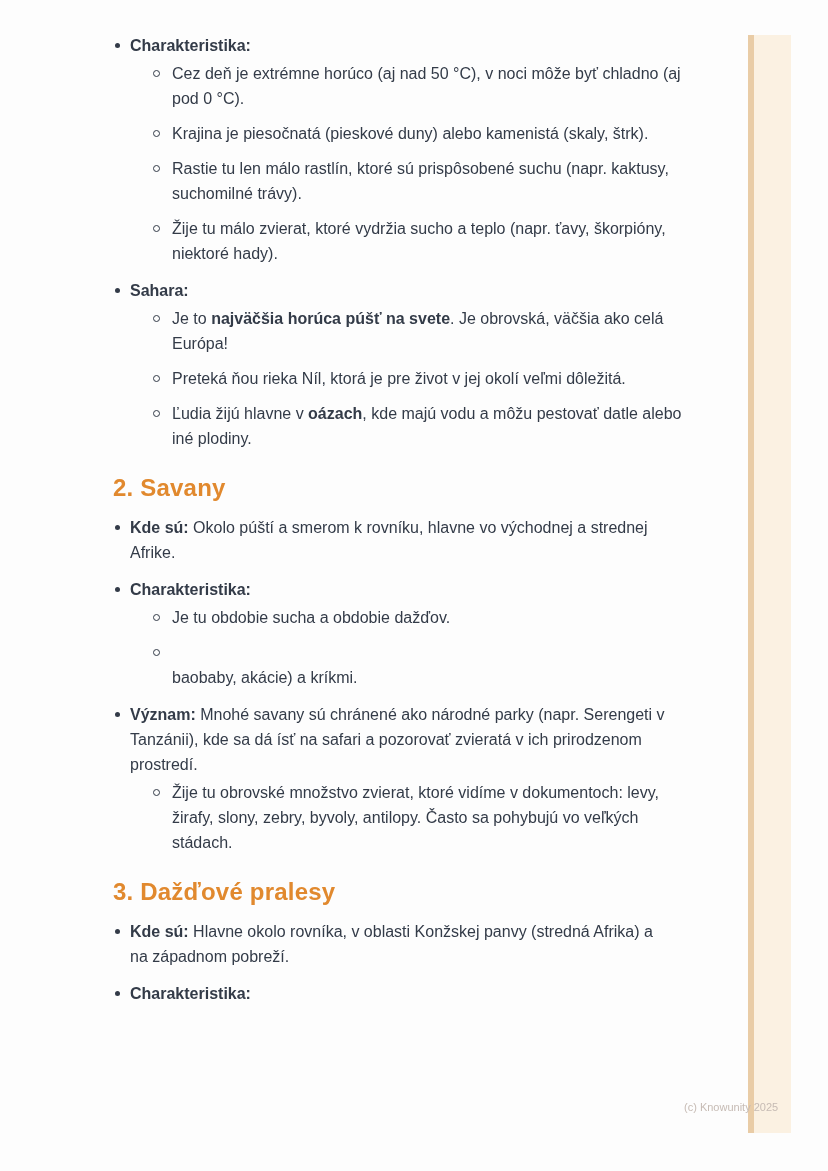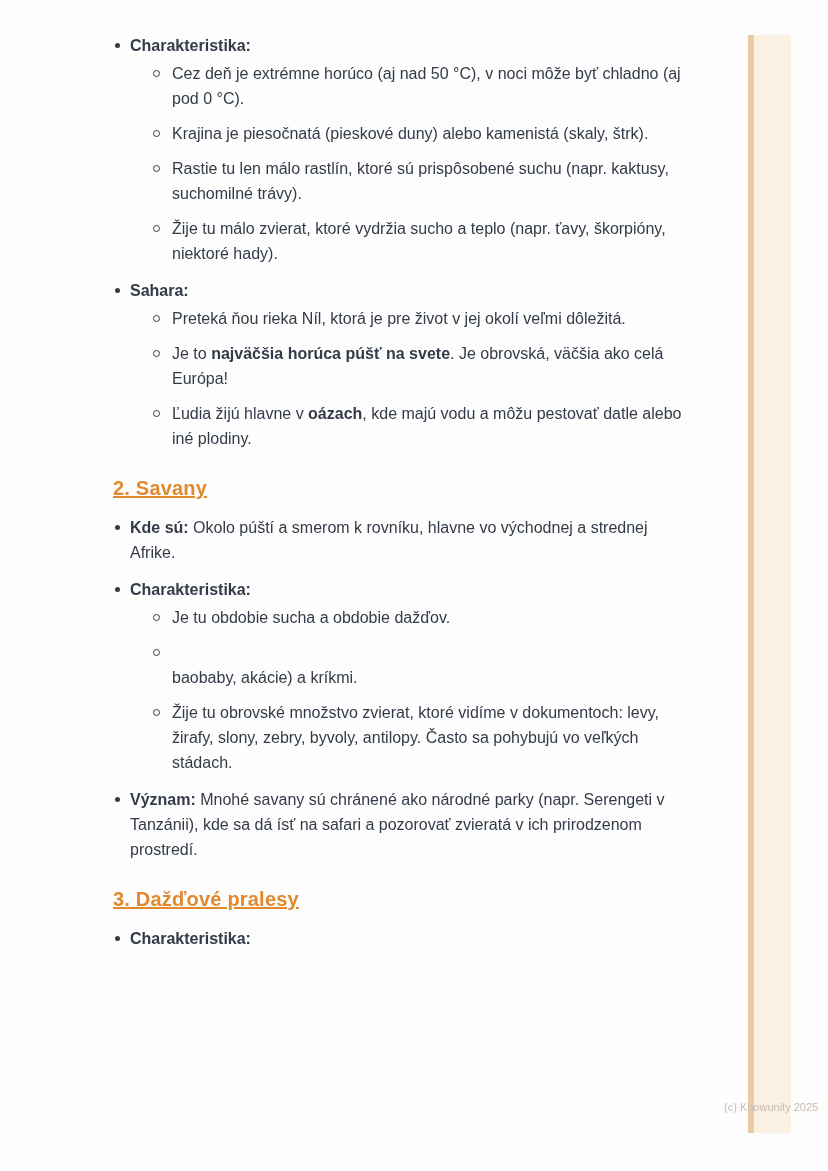--- a/index.html
+++ b/index.html
@@ -20,27 +20,26 @@
     position: absolute;
     left: 78px;
     top: 33px;
     width: 662px;
     font-size: 16px;
     line-height: 25px;
     margin-left: 35px;
   }
   #doc > :first-child { margin-top: 0; }
   h2.section-heading {
-    font-size: 20px;
+    font-size: 24px;
     line-height: 30px;
     font-weight: 700;
     color: var(--heading-color, #e1892e);
     margin: 22px 0 10px 0;
     letter-spacing: 0.2px;
-    text-decoration: underline;
   }
   .li { position: relative; }
   .li1 { padding-left: 17px; margin-top: 12px; }
   .li2 { padding-left: 59px; margin-top: 10px; }
   .li1 + .li2 { margin-top: 3px; }
   .marker { position: absolute; display: block; box-sizing: border-box; }
   .marker.dot {
     left: 2px; top: 10px;
     width: 5px; height: 5px;
     border-radius: 50%;
@@ -69,21 +68,20 @@
     z-index: 1;
   }
   .watermark {
     position: absolute;
     left: 684px; top: 1100px;
     font-size: 11px;
     line-height: 14px;
     color: var(--watermark-color, #c6bbb4);
     z-index: 3;
     white-space: nowrap;
-    margin-left: 40px;
   }
 </style>
 </head>
 <body>
 
 <div class="page" style="--page-bg: #fdfdfd; --text-color: #333b48; --heading-color: #e1892e; --bar-line-color: #e9cca6; --bar-panel-color: #fbf1e2; --watermark-color: #c6bbb4;">
   <div id="doc">
       <div class="li li1">
         <span class="marker dot"></span>
         <div class="txt"><strong>Charakteristika:</strong></div>
@@ -103,25 +101,25 @@
       <div class="li li2">
         <span class="marker circle"></span>
         <div class="txt"><span>Žije tu málo zvierat, ktoré vydržia sucho a teplo (napr. ťavy, škorpióny,</span><br><span>niektoré hady).</span></div>
       </div>
       <div class="li li1">
         <span class="marker dot"></span>
         <div class="txt"><strong>Sahara:</strong></div>
       </div>
       <div class="li li2">
         <span class="marker circle"></span>
-        <div class="txt"><span>Preteká ňou rieka Níl, ktorá je pre život v jej okolí veľmi dôležitá.</span></div>
+        <div class="txt"><span>Je to </span><strong>najväčšia horúca púšť na svete</strong><span>. Je obrovská, väčšia ako celá</span><br><span>Európa!</span></div>
       </div>
       <div class="li li2">
         <span class="marker circle"></span>
-        <div class="txt"><span>Je to </span><strong>najväčšia horúca púšť na svete</strong><span>. Je obrovská, väčšia ako celá</span><br><span>Európa!</span></div>
+        <div class="txt"><span>Preteká ňou rieka Níl, ktorá je pre život v jej okolí veľmi dôležitá.</span></div>
       </div>
       <div class="li li2">
         <span class="marker circle"></span>
         <div class="txt"><span>Ľudia žijú hlavne v </span><strong>oázach</strong><span>, kde majú vodu a môžu pestovať datle alebo</span><br><span>iné plodiny.</span></div>
       </div>
       <h2 class="section-heading"><span>2. Savany</span></h2>
       <div class="li li1">
         <span class="marker dot"></span>
         <div class="txt"><strong>Kde sú:</strong><span> Okolo púští a smerom k rovníku, hlavne vo východnej a strednej</span><br><span>Afrike.</span></div>
       </div>
@@ -130,29 +128,33 @@
         <div class="txt"><strong>Charakteristika:</strong></div>
       </div>
       <div class="li li2">
         <span class="marker circle"></span>
         <div class="txt"><span>Je tu obdobie sucha a obdobie dažďov.</span></div>
       </div>
       <div class="li li2">
         <span class="marker circle"></span>
         <div class="txt"><br><span>baobaby, akácie) a kríkmi.</span></div>
       </div>
+      <div class="li li1">
+        <span class="marker dot"></span>
+        <div class="txt"><strong>Význam:</strong><span> Mnohé savany sú chránené ako národné parky (napr. Serengeti v</span><br><span>Tanzánii), kde sa dá ísť na safari a pozorovať zvieratá v ich prirodzenom</span><br><span>prostredí.</span></div>
+      </div>
       <div class="li li2">
         <span class="marker circle"></span>
         <div class="txt"><span>Žije tu obrovské množstvo zvierat, ktoré vidíme v dokumentoch: levy,</span><br><span>žirafy, slony, zebry, byvoly, antilopy. Často sa pohybujú vo veľkých</span><br><span>stádach.</span></div>
       </div>
+      <h2 class="section-heading"><span>3. Dažďové pralesy</span></h2>
       <div class="li li1">
         <span class="marker dot"></span>
-        <div class="txt"><strong>Význam:</strong><span> Mnohé savany sú chránené ako národné parky (napr. Serengeti v</span><br><span>Tanzánii), kde sa dá ísť na safari a pozorovať zvieratá v ich prirodzenom</span><br><span>prostredí.</span></div>
+        <div class="txt"><strong>Kde sú:</strong><span> Hlavne okolo rovníka, v oblasti Konžskej panvy (stredná Afrika) a</span><br><span>na západnom pobreží.</span></div>
       </div>
-      <h2 class="section-heading"><span>3. Dažďové pralesy</span></h2>
       <div class="li li1">
         <span class="marker dot"></span>
         <div class="txt"><strong>Charakteristika:</strong></div>
       </div>
     </div>
   <div class="side-line"></div>
   <div class="side-panel"></div>
   <div class="watermark">(c) Knowunity 2025</div>
 </div>
 

